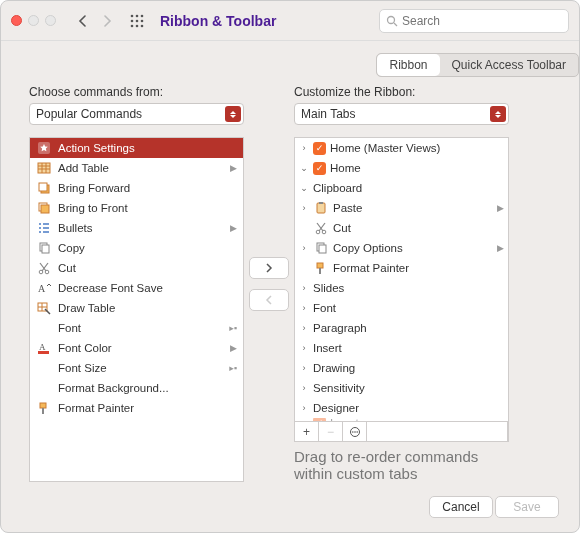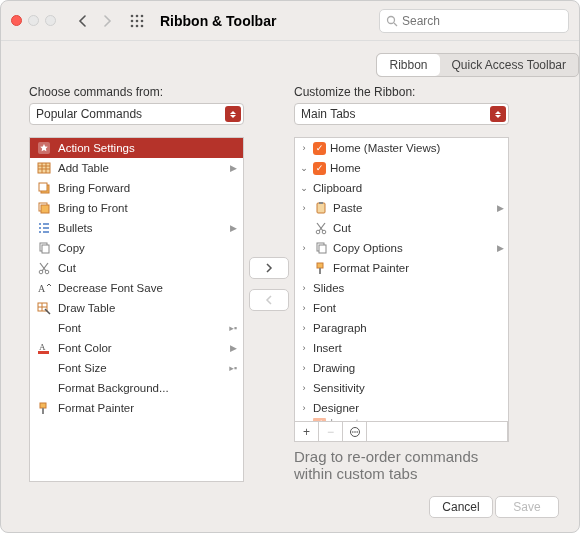--- a/index.html
+++ b/index.html
@@ -7,21 +7,21 @@
 .window { width: 580px; height: 533px; background: #efecea; border: 1px solid #ccc; border-radius: 8px; display: flex; flex-direction: column; }
 .titlebar { height: 40px; display: flex; align-items: center; padding: 0 10px; gap: 8px; border-bottom: 1px solid #ddd; }
 .traffic { display: flex; gap: 6px; }
 .tl { width: 11px; height: 11px; border-radius: 50%; }
 .tl.r { background: #ff5f57; border:1px solid #e1483f; }
 .tl.y { background: #e8e8e8; border:1px solid #d0d0d0; }
 .tl.g { background: #e8e8e8; border:1px solid #d0d0d0; }
 .navbtns { display: flex; gap: 2px; margin-left: 8px; }
 .navbtn { width: 22px; height:22px; display:flex; align-items:center; justify-content:center; color:#555; border-radius:4px; }
 .gridicon { width:22px; height:22px; display:flex; align-items:center; justify-content:center; color:#555; }
-.title { font-size:14px; font-weight:600; color:#000000; margin-left:4px; }
+.title { font-size:14px; font-weight:600; color:#4c1d95; margin-left:4px; }
 .search { margin-left:auto; width:190px; height:24px; background:#fff; border:1px solid #d5d5d5; border-radius:5px; display:flex; align-items:center; padding:0 6px; color:#999; gap:4px; }
 .search input { border:none; outline:none; font-size:12px; flex:1; background:transparent; }
 
 .segwrap { display:flex; justify-content:flex-end; padding:12px 0 8px; }
 .seg { display:flex; background:#e4e1df; border:1px solid #c8c5c3; border-radius:5px; overflow:hidden; }
 .seg .segbtn { padding:4px 12px; font-size:12px; color:#444; }
 .seg .segbtn.active { background:#fff; border-radius:5px; }
 
 .body { display:flex; padding:0 28px 4px 28px; gap:4px; flex:1; min-height:0; }
 .col { display:flex; flex-direction:column; min-width:0; }

